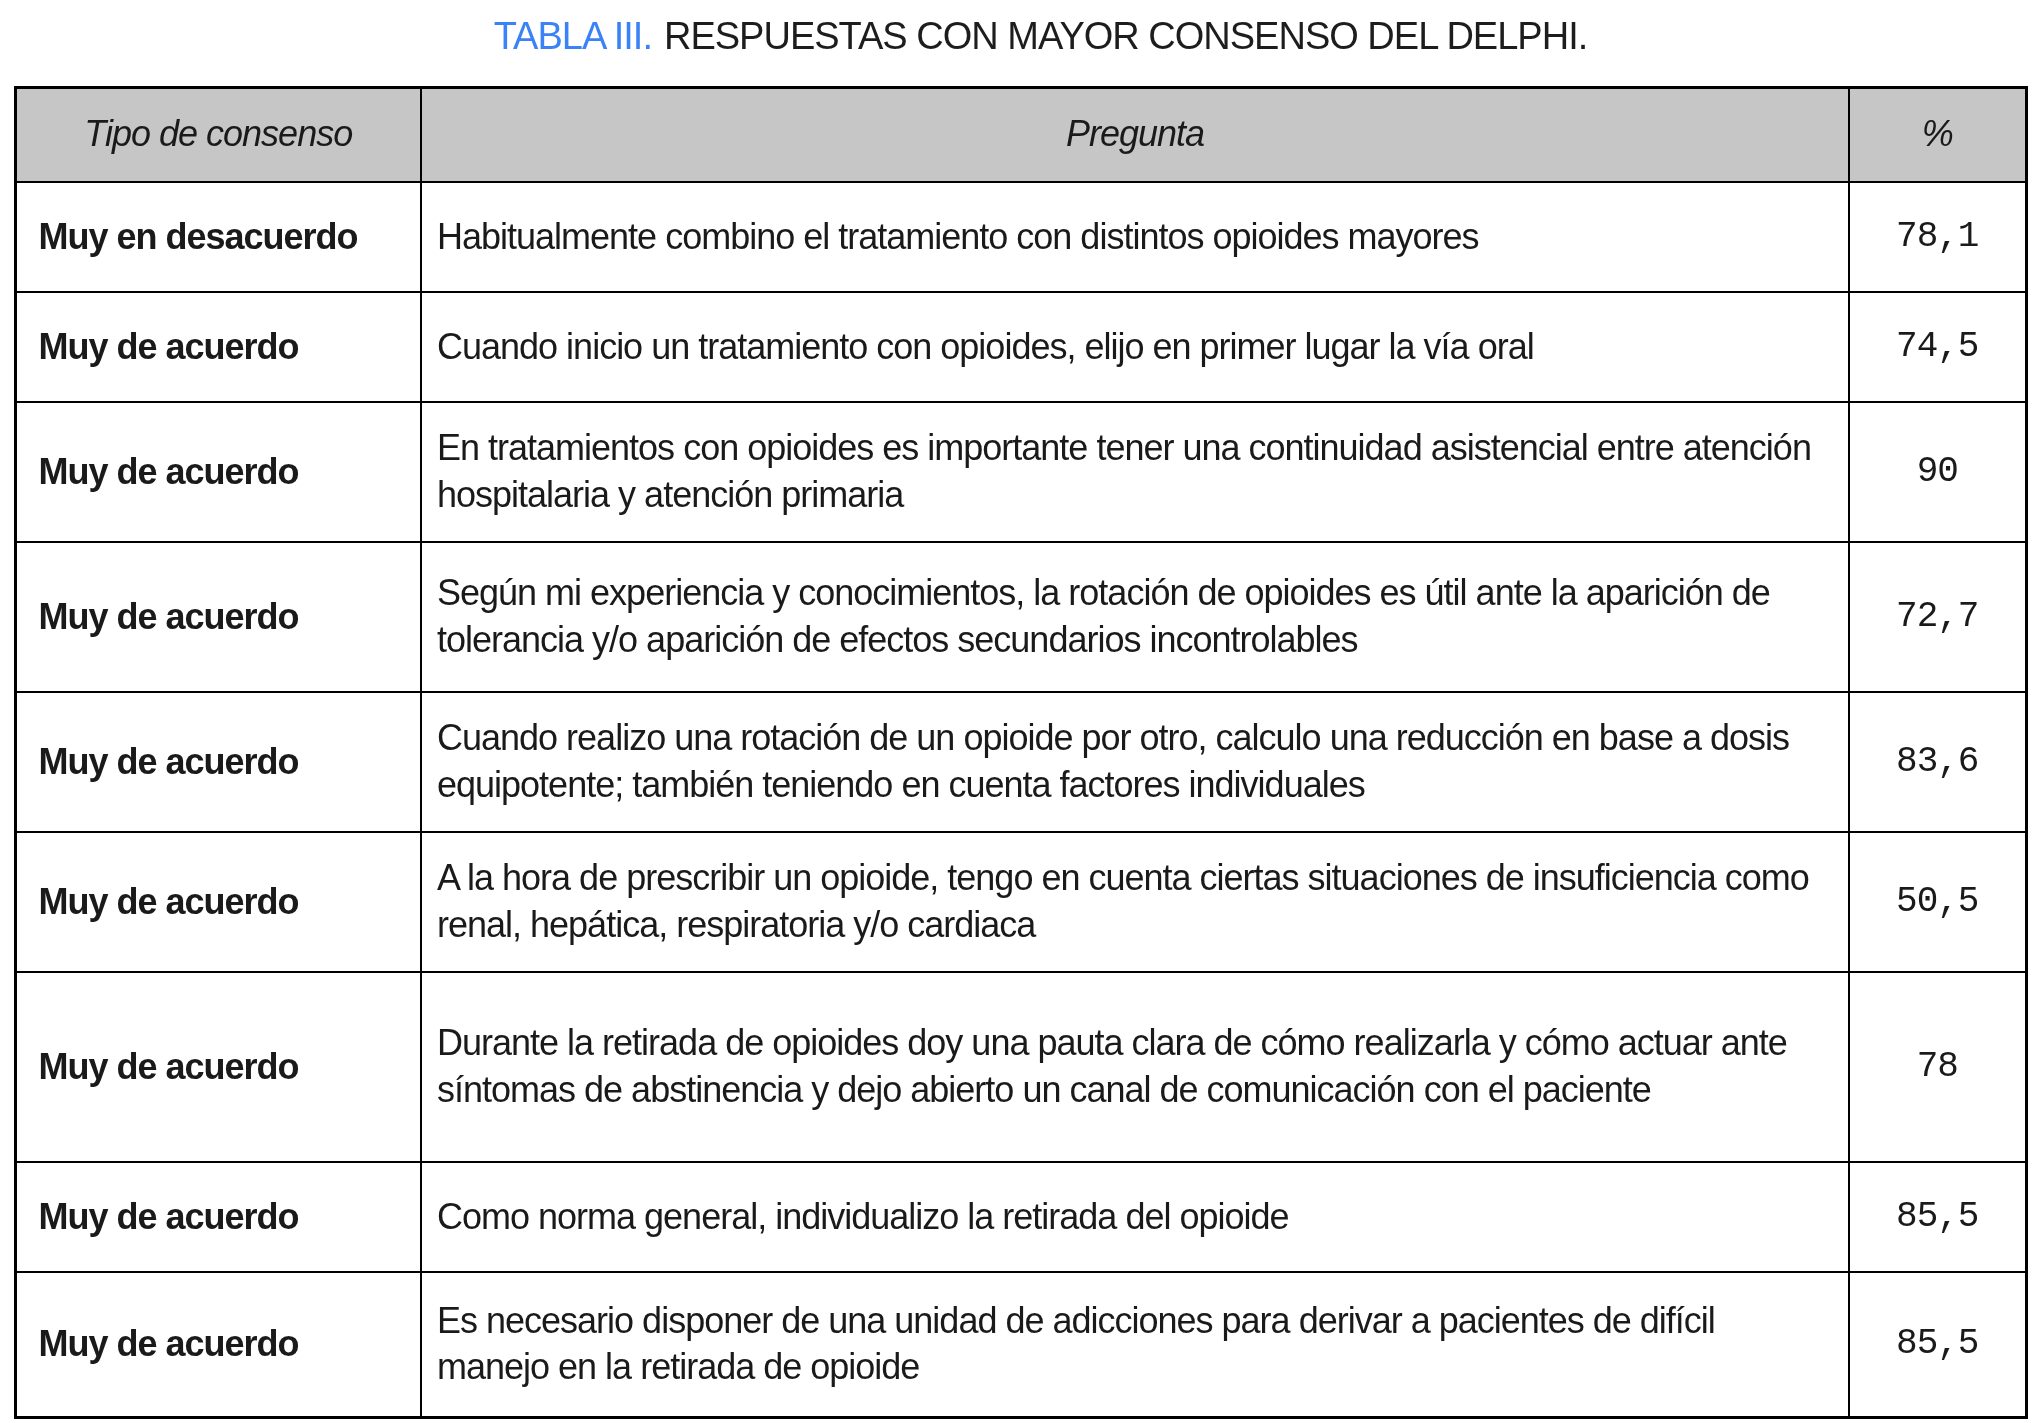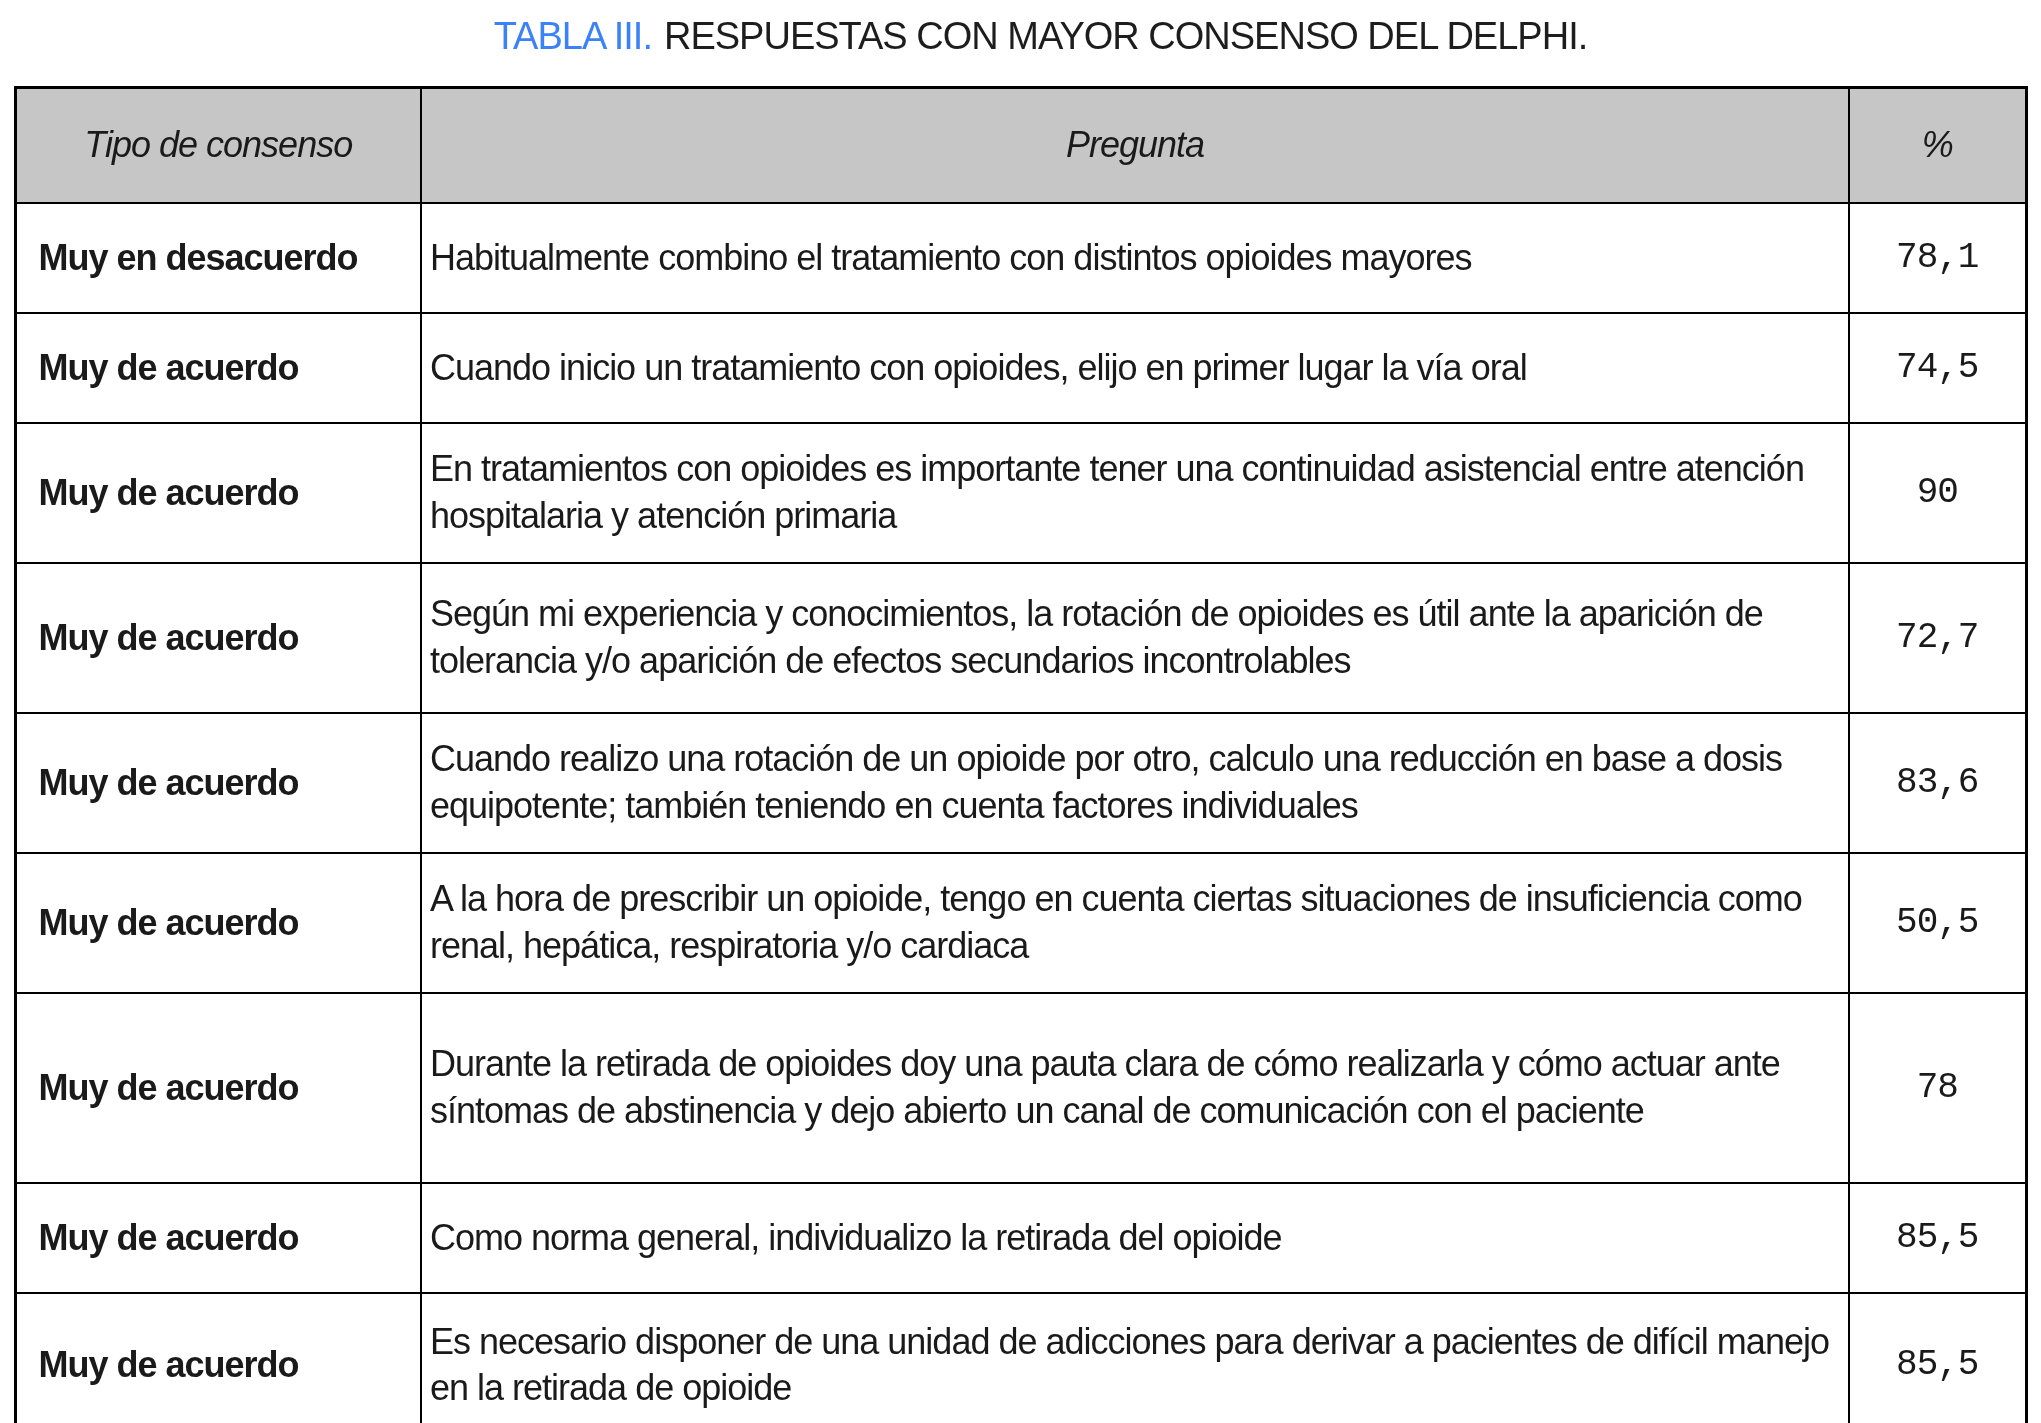--- a/index.html
+++ b/index.html
@@ -52,31 +52,31 @@
   th, td {
     border: 2px solid #000;
     vertical-align: middle;
     box-sizing: border-box;
   }
   thead th {
     background: #c6c6c6;
     font-style: italic;
     font-weight: normal;
     text-align: center;
-    height: 116px;
+    height: 95px;
     padding: 0 20px;
   }
   td.cell-tipo {
     text-align: left;
     padding: 10px 10px 10px 22px;
     font-weight: bold;
   }
   td.cell-pregunta {
     text-align: left;
-    padding: 10px 16px 10px 8px;
+    padding: 10px 16px 10px 15px;
   }
   td.cell-pct {
     text-align: center;
     padding: 10px 0;
     font-family: Liberation Mono, monospace;
   }
   tbody tr:nth-child(1) { height: 110px; }
   tbody tr:nth-child(2) { height: 110px; }
   tbody tr:nth-child(3) { height: 140px; }
   tbody tr:nth-child(4) { height: 150px; }

